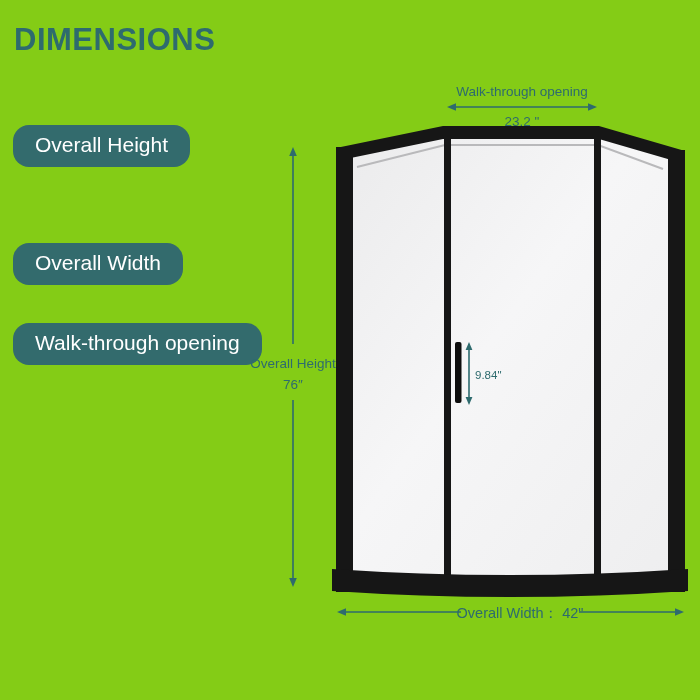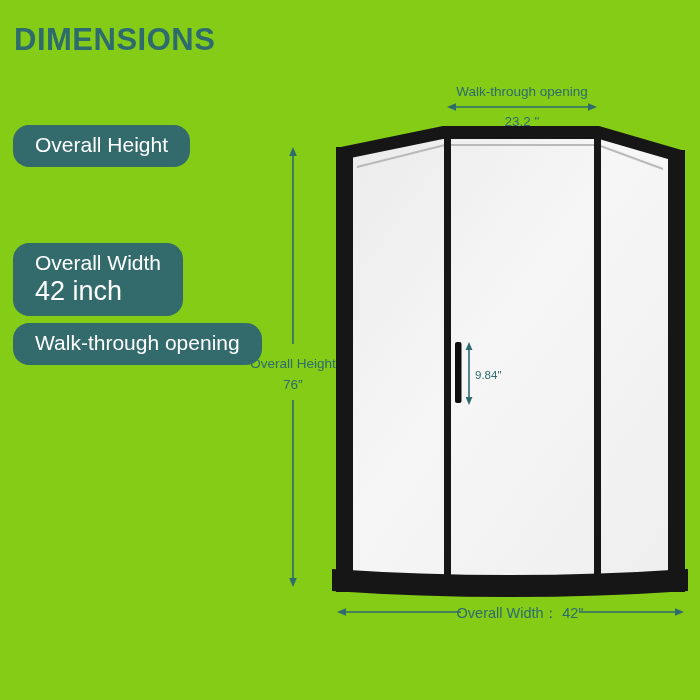--- a/index.html
+++ b/index.html
@@ -45,21 +45,20 @@
 <div class="page">
 
   <h1 class="title">DIMENSIONS</h1>
 
   <div class="spec-box b1">
     <div class="spec-label">Overall Height</div>
   </div>
 
   <div class="spec-box b2">
     <div class="spec-label">Overall Width</div>
-    <div class="spec-value">42 inch</div>
   </div>
 
   <div class="spec-box b3">
     <div class="spec-label">Walk-through opening</div>
   </div>
 
   <svg class="diagram" viewBox="0 0 700 700" aria-hidden="true">
     <defs>
       <linearGradient id="glass" x1="0" y1="0" x2="1" y2="1">
         <stop offset="0" stop-color="#ebebec"></stop>

